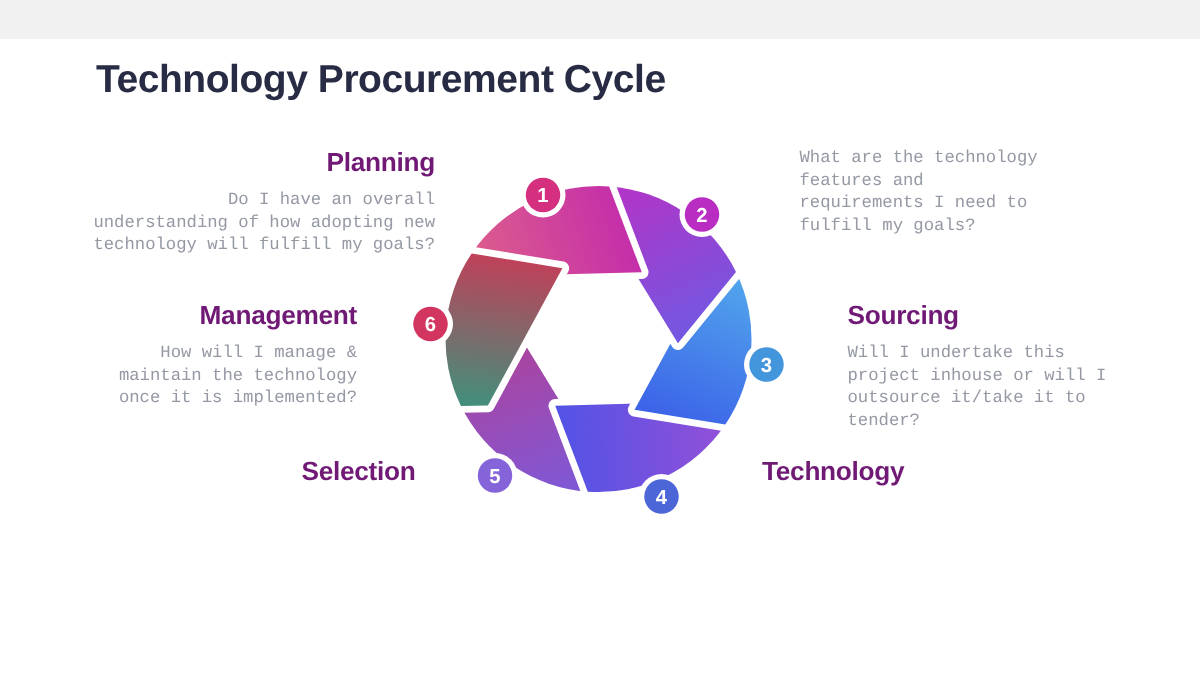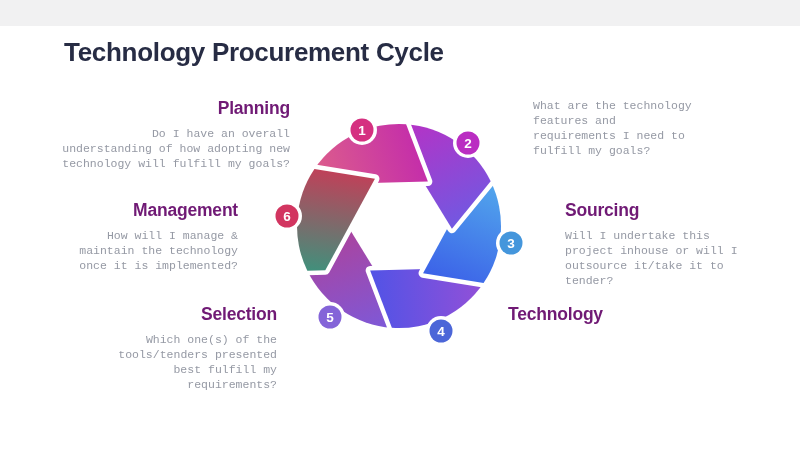--- a/index.html
+++ b/index.html
@@ -66,21 +66,20 @@
   <h2>Sourcing</h2>
   <p>Will I undertake this project inhouse or will I outsource it/take it to tender?</p>
 </div>
 
 <div class="step pos-evaluation align-left">
   <h2>Technology</h2>
 </div>
 
 <div class="step pos-selection align-right">
   <h2>Selection</h2>
-  <p>Which one(s) of the tools/tenders presented best fulfill my requirements?</p>
 </div>
 
 <div class="step pos-management align-right">
   <h2>Management</h2>
   <p>How will I manage &amp; maintain the technology once it is implemented?</p>
 </div>
 
 <div class="aperture-wrap">
   <svg id="aperture-svg" viewBox="0 0 260 260">
       <defs>

